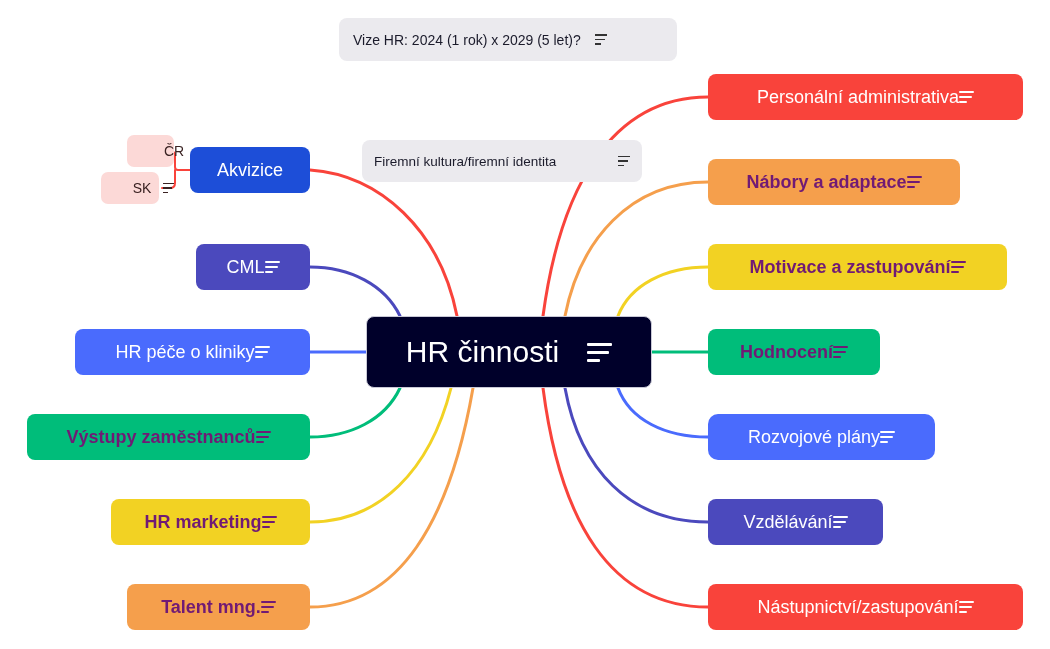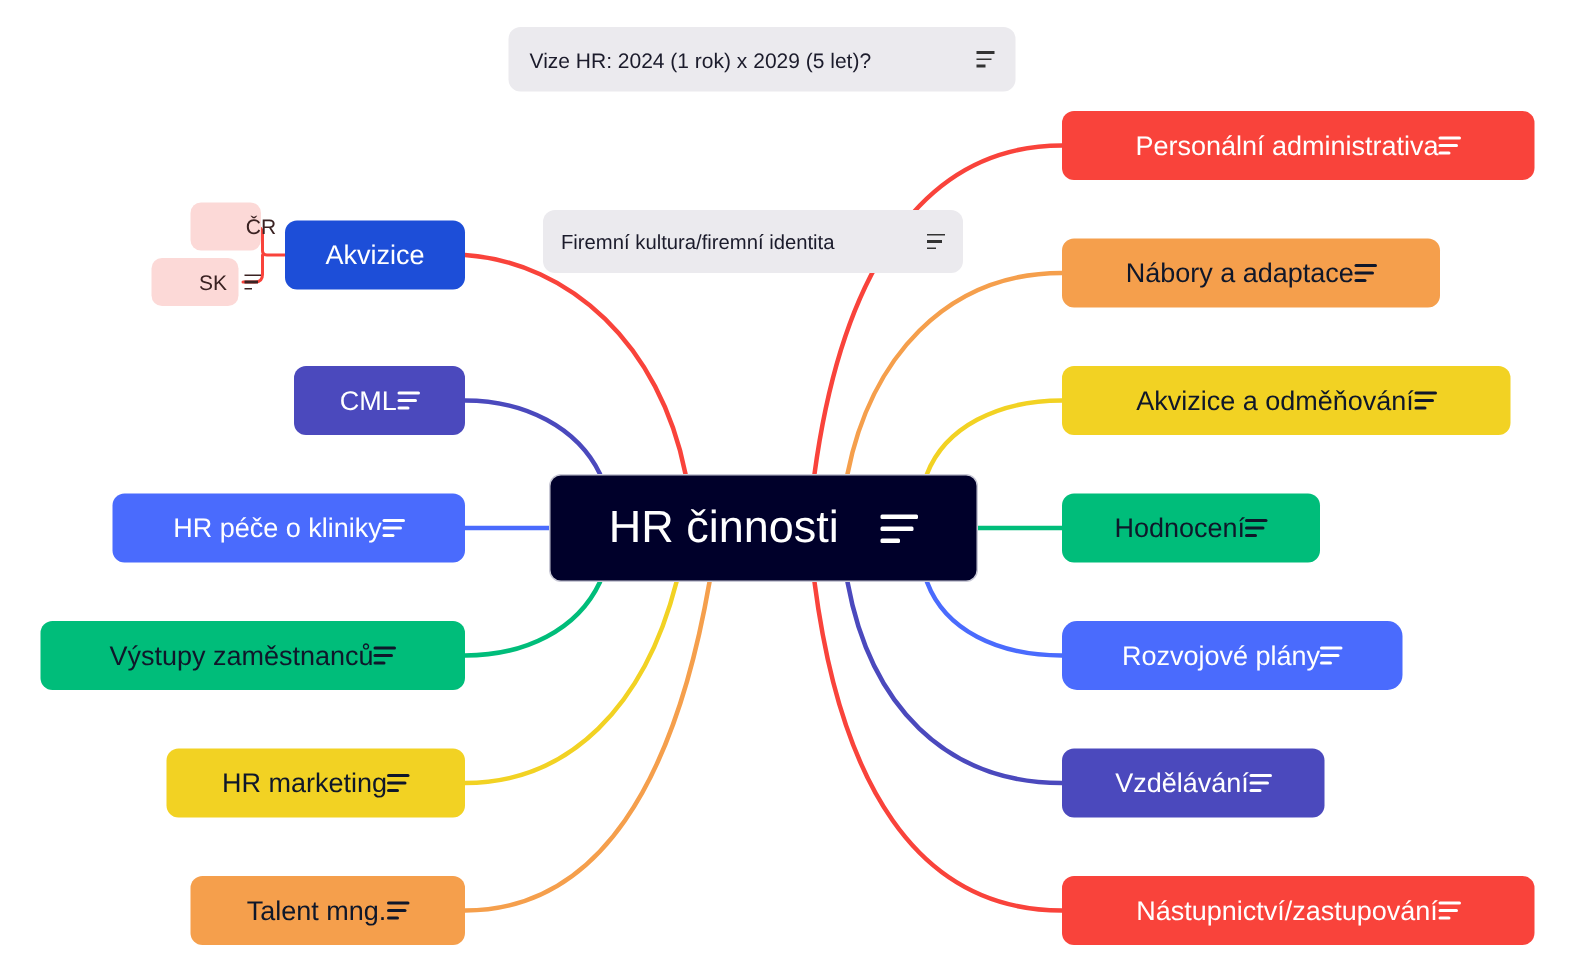--- a/index.html
+++ b/index.html
@@ -14,21 +14,21 @@
       display: flex; align-items: center; justify-content: center;
       border-radius: 8px; white-space: nowrap;
       font-size: 18px; gap: 0; cursor: pointer;
     }
     .node .ico { display: inline-flex; flex-direction: column; gap: 3px; width: 15px; }
     .node .ico i { display: block; height: 2px; border-radius: 1px; background: currentColor; }
     .node .ico i:nth-child(1) { width: 15px; }
     .node .ico i:nth-child(2) { width: 13px; }
     .node .ico i:nth-child(3) { width: 8px; }
     .white { color: #ffffff; }
-    .dark { color: #0f172a; }
+    .dark { color: #701a75; font-weight: bold; }
     .note {
       position: absolute; box-sizing: border-box; background: #ebeaee; color: #1b1b2b;
       border-radius: 8px; display: flex; align-items: center; font-size: 14px; gap: 14px; padding: 0 14px;
     }
     .note .ico { display: inline-flex; flex-direction: column; gap: 3px; width: 12px; }
     .note .ico i { display: block; height: 1.5px; background: #333; }
     .note .ico i:nth-child(1) { width: 12px; }
     .note .ico i:nth-child(2) { width: 10px; }
     .note .ico i:nth-child(3) { width: 6px; }
     .sub {
@@ -71,21 +71,21 @@
     <path d="M543,316 C560,190 610,97 708,97" stroke="#f9433b"></path>
     <path d="M565,316 C580,240 630,182 708,182" stroke="#f59f4c"></path>
     <path d="M618,316 C630,285 665,267 708,267" stroke="#f2d223"></path>
     <path d="M652,352 L708,352" stroke="#00bd7a"></path>
     <path d="M618,388 C630,420 665,437 708,437" stroke="#4a6bfd"></path>
     <path d="M565,388 C580,470 630,522 708,522" stroke="#4b49bd"></path>
     <path d="M543,388 C560,520 610,607 708,607" stroke="#f9433b"></path>
   </g>
 </svg>
 
-<div class="note" style="left:339px;top:18px;width:338px;height:43px;justify-content:space-between;padding:0 14px 0 14px;">
+<div class="note" style="left:339px;top:18px;width:338px;height:43px;justify-content:flex-start;padding:0 14px 0 14px;">
   <span>Vize HR: 2024 (1 rok) x 2029 (5 let)?</span>
   <span class="ico">
       <i></i>
       <i></i>
       <i></i>
     </span>
 </div>
 <div class="note" style="left:362px;top:140px;width:280px;height:42px;justify-content:space-between;padding:0 12px;font-size:13.5px;">
   <span>Firemní kultura/firemní identita</span>
   <span class="ico">
@@ -170,21 +170,21 @@
 </div>
 <div class="node dark" style="left:708px;top:159px;width:252px;height:46px;background:#f59f4c;">
   <span>Nábory a adaptace</span>
   <span class="ico">
       <i></i>
       <i></i>
       <i></i>
     </span>
 </div>
 <div class="node dark" style="left:708px;top:244px;width:299px;height:46px;background:#f2d223;">
-  <span>Akvizice a odměňování</span>
+  <span>Motivace a zastupování</span>
   <span class="ico">
       <i></i>
       <i></i>
       <i></i>
     </span>
 </div>
 <div class="node dark" style="left:708px;top:329px;width:172px;height:46px;background:#00bd7a;">
   <span>Hodnocení</span>
   <span class="ico">
       <i></i>

